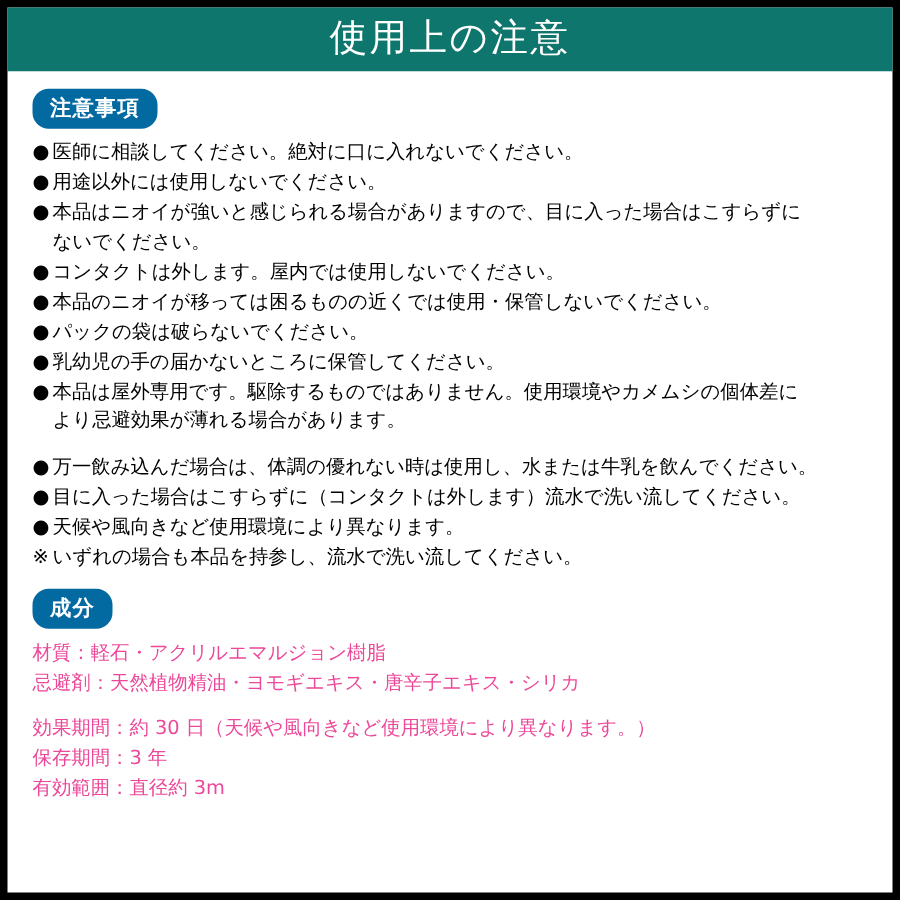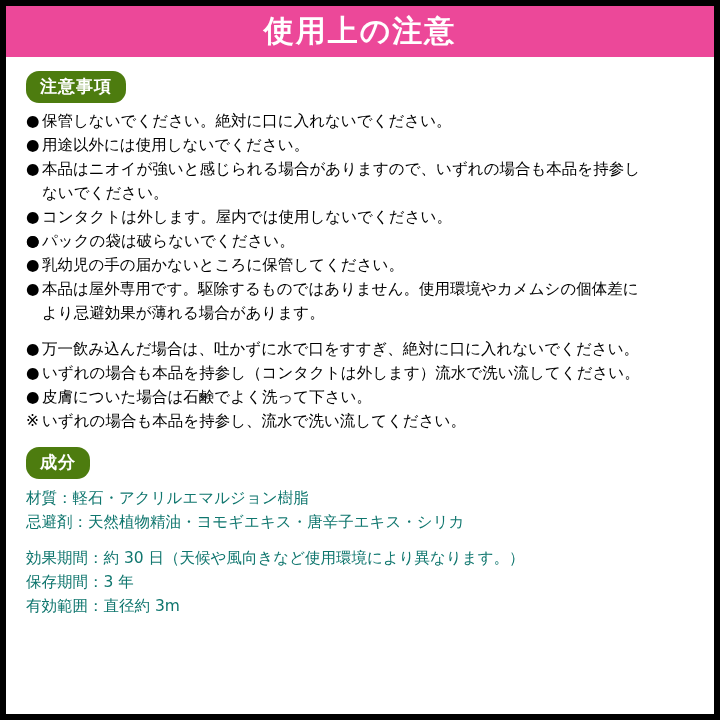--- a/index.html
+++ b/index.html
@@ -15,38 +15,38 @@
   }
   .page {
     position: relative;
     width: 720px;
     height: 720px;
     box-sizing: border-box;
     border: 6px solid #000000;
     background: #ffffff;
   }
   .title-bar {
-    background: #ec4899;
+    background: #0f766e;
     color: #ffffff;
     text-align: center;
     padding: 8px 0 10px 0;
     font-size: 30px;
-    font-weight: bold;
+    font-weight: normal;
     letter-spacing: 2px;
     line-height: 1.1;
   }
   .content {
     padding: 14px 18px 0 20px;
   }
   .section {
     margin-bottom: 14px;
   }
   .section-heading {
     display: inline-block;
-    background: #4d7c0f;
+    background: #0369a1;
     color: #ffffff;
     font-weight: bold;
     font-size: 17px;
     padding: 4px 14px 5px 14px;
     border-radius: 13px;
     margin-bottom: 7px;
     letter-spacing: 1px;
   }
   .bullet-list {
     list-style: none;
@@ -84,59 +84,59 @@
     top: 0;
   }
   .spec-list {
     margin: 0;
     padding: 0;
     list-style: none;
   }
   .spec-list li {
     font-size: 15.5px;
     line-height: 1.55;
-    color: #0f766e;
+    color: #ec4899;
   }
   .spec-gap {
     height: 12px;
   }
   #ingredients-section {
     margin-bottom: 0;
   }
 </style>
 </head>
 <body>
 
 <div class="page">
 
   <div class="title-bar">使用上の注意</div>
 
   <div class="content">
 
     <div class="section">
       <div class="section-heading">注意事項</div>
       <ul class="bullet-list">
-        <li><span class="dot">●</span><span>保管しないでください。絶対に口に入れないでください。</span></li>
+        <li><span class="dot">●</span><span>医師に相談してください。絶対に口に入れないでください。</span></li>
         <li><span class="dot">●</span><span>用途以外には使用しないでください。</span></li>
-        <li><span class="dot">●</span><span>本品はニオイが強いと感じられる場合がありますので、いずれの場合も本品を持参し</span></li>
+        <li><span class="dot">●</span><span>本品はニオイが強いと感じられる場合がありますので、目に入った場合はこすらずに</span></li>
         <li class="nomark"><span>ないでください。</span></li>
         <li><span class="dot">●</span><span>コンタクトは外します。屋内では使用しないでください。</span></li>
-        <li><span class="dot">●</span></li>
+        <li><span class="dot">●</span><span>本品のニオイが移っては困るものの近くでは使用・保管しないでください。</span></li>
         <li><span class="dot">●</span><span>パックの袋は破らないでください。</span></li>
         <li><span class="dot">●</span><span>乳幼児の手の届かないところに保管してください。</span></li>
         <li><span class="dot">●</span><span>本品は屋外専用です。駆除するものではありません。使用環境やカメムシの個体差に</span></li>
         <li class="nomark"><span>より忌避効果が薄れる場合があります。</span></li>
       </ul>
     </div>
 
     <div class="section">
       <ul class="bullet-list">
-        <li><span class="dot">●</span><span>万一飲み込んだ場合は、吐かずに水で口をすすぎ、絶対に口に入れないでください。</span></li>
-        <li><span class="dot">●</span><span>いずれの場合も本品を持参し（コンタクトは外します）流水で洗い流してください。</span></li>
-        <li><span class="dot">●</span><span>皮膚についた場合は石鹸でよく洗って下さい。</span></li>
+        <li><span class="dot">●</span><span>万一飲み込んだ場合は、体調の優れない時は使用し、水または牛乳を飲んでください。</span></li>
+        <li><span class="dot">●</span><span>目に入った場合はこすらずに（コンタクトは外します）流水で洗い流してください。</span></li>
+        <li><span class="dot">●</span><span>天候や風向きなど使用環境により異なります。</span></li>
       </ul>
       <div class="note-line"><span class="mark">※</span><span>いずれの場合も本品を持参し、流水で洗い流してください。</span></div>
     </div>
 
     <div class="section" id="ingredients-section">
       <div class="section-heading">成分</div>
       <ul class="spec-list">
         <li>材質：軽石・アクリルエマルジョン樹脂</li>
         <li>忌避剤：天然植物精油・ヨモギエキス・唐辛子エキス・シリカ</li>
       </ul>

